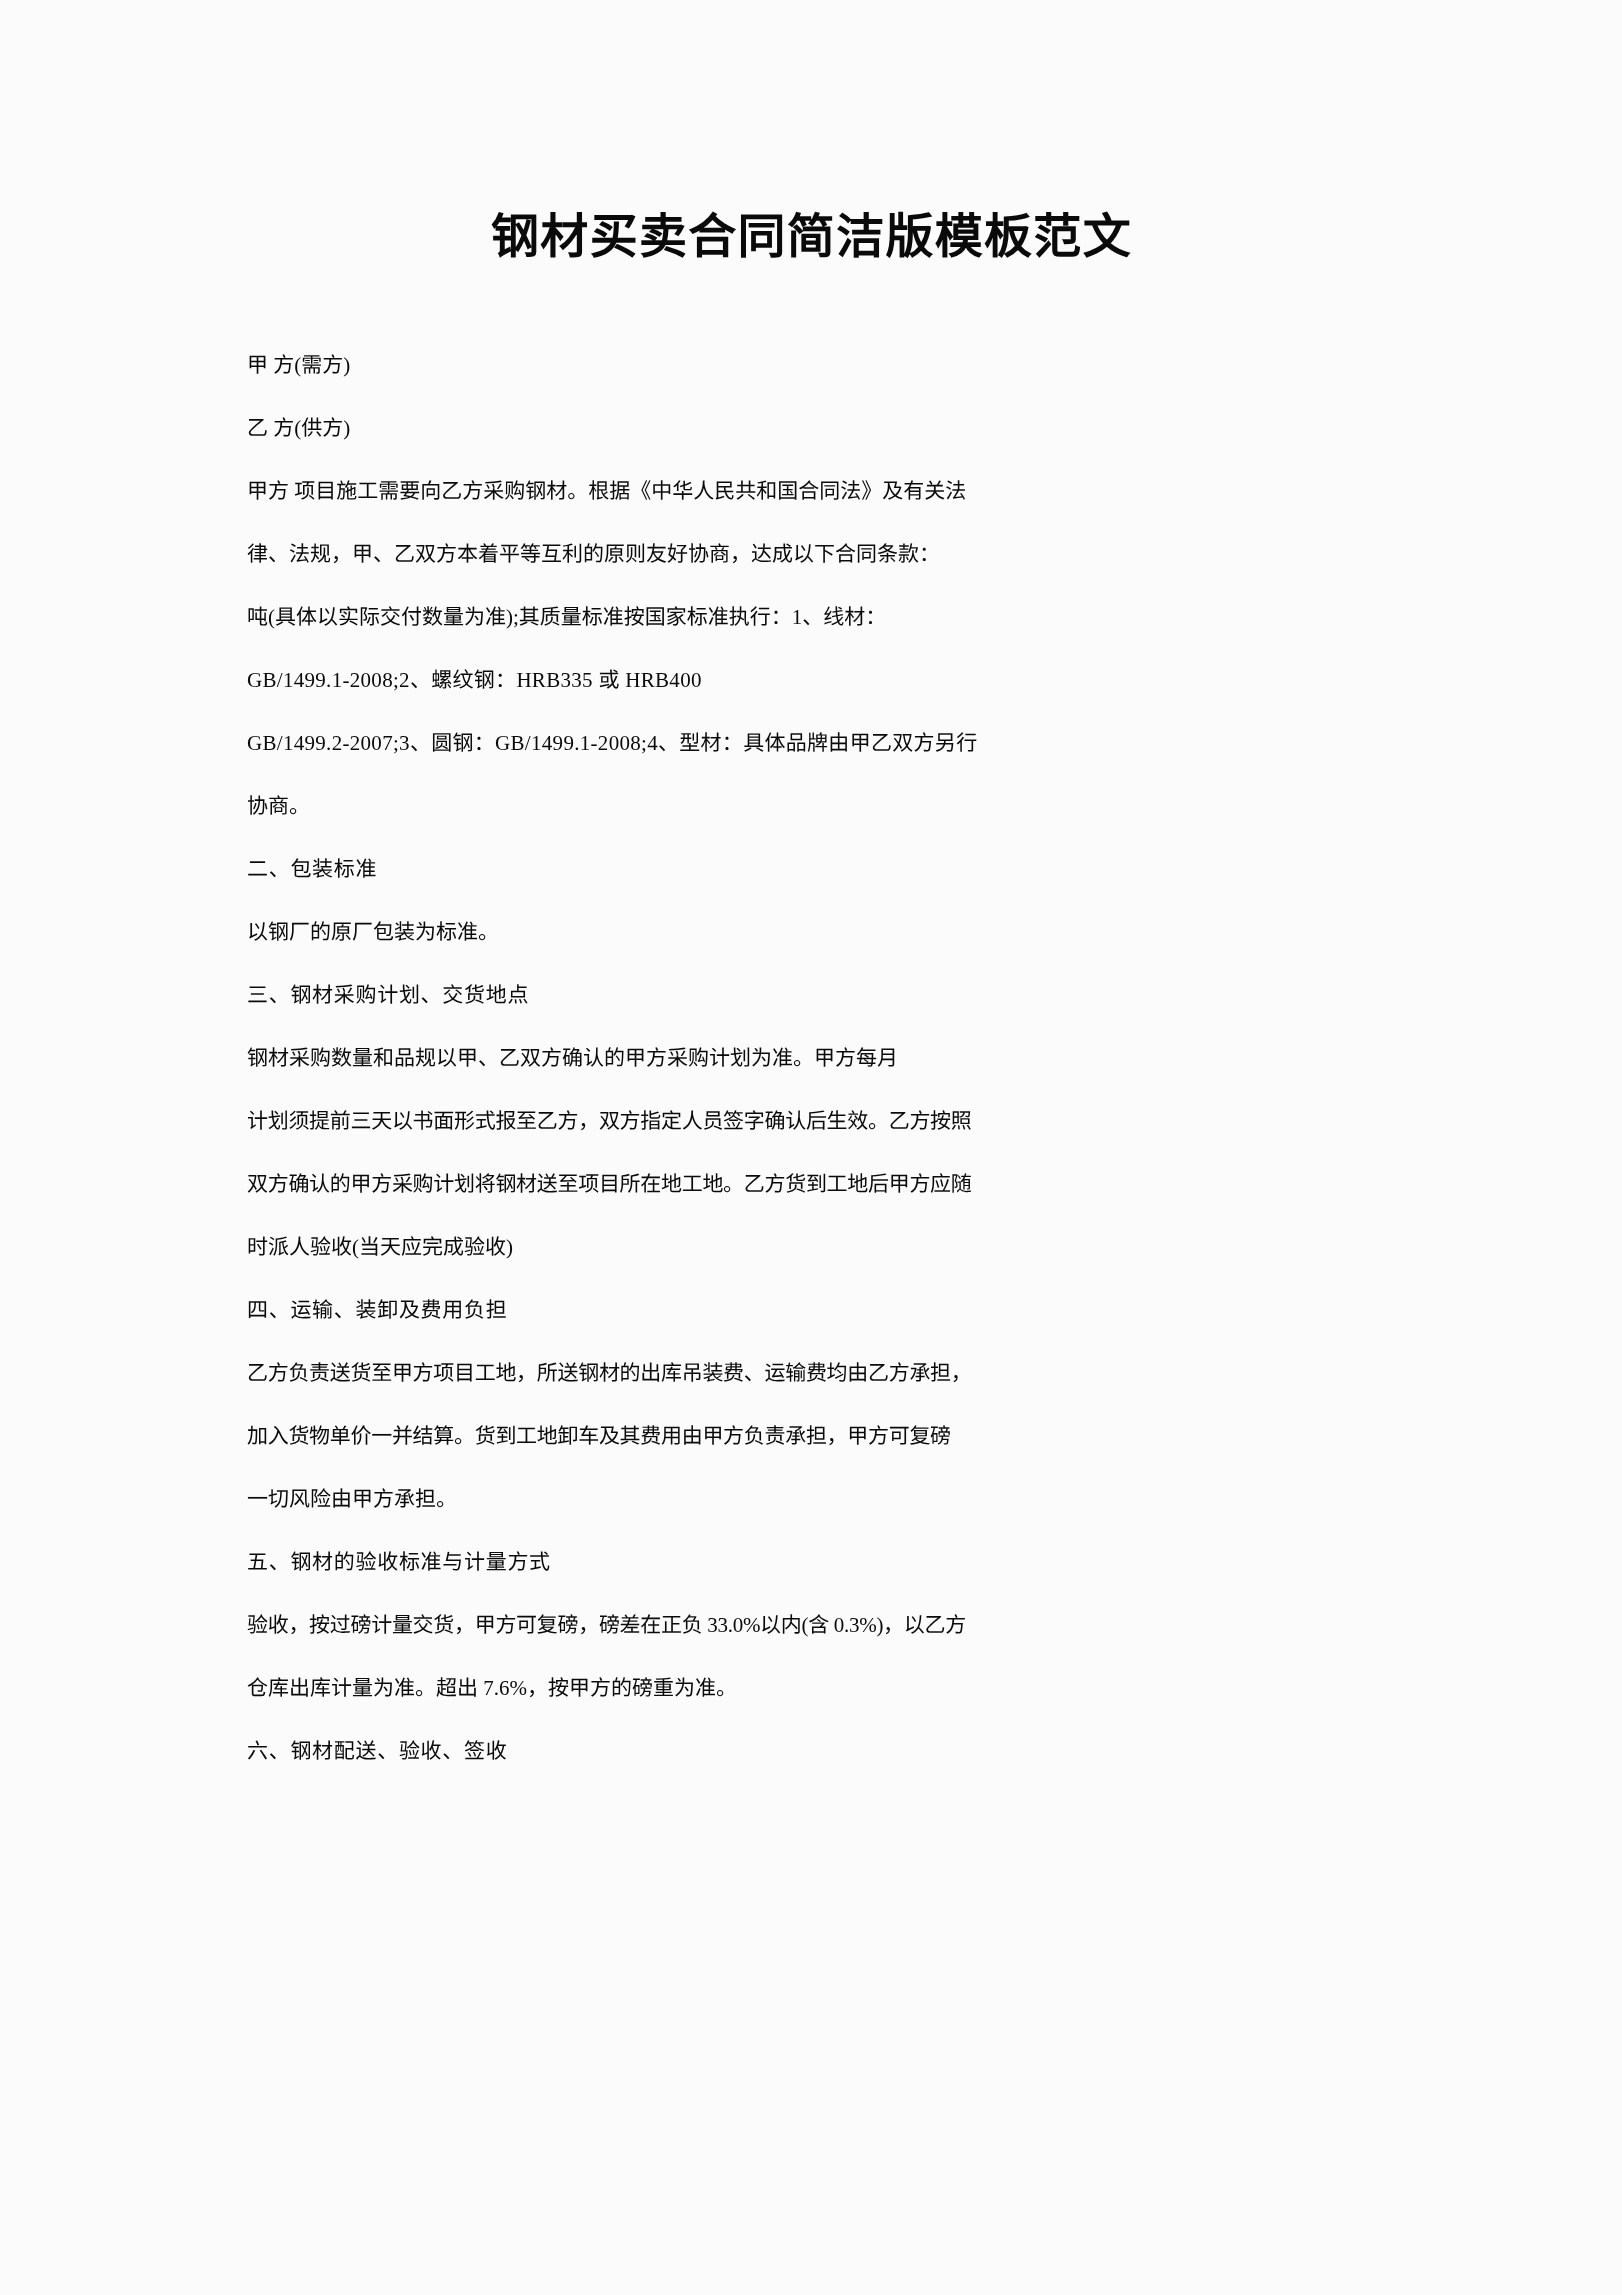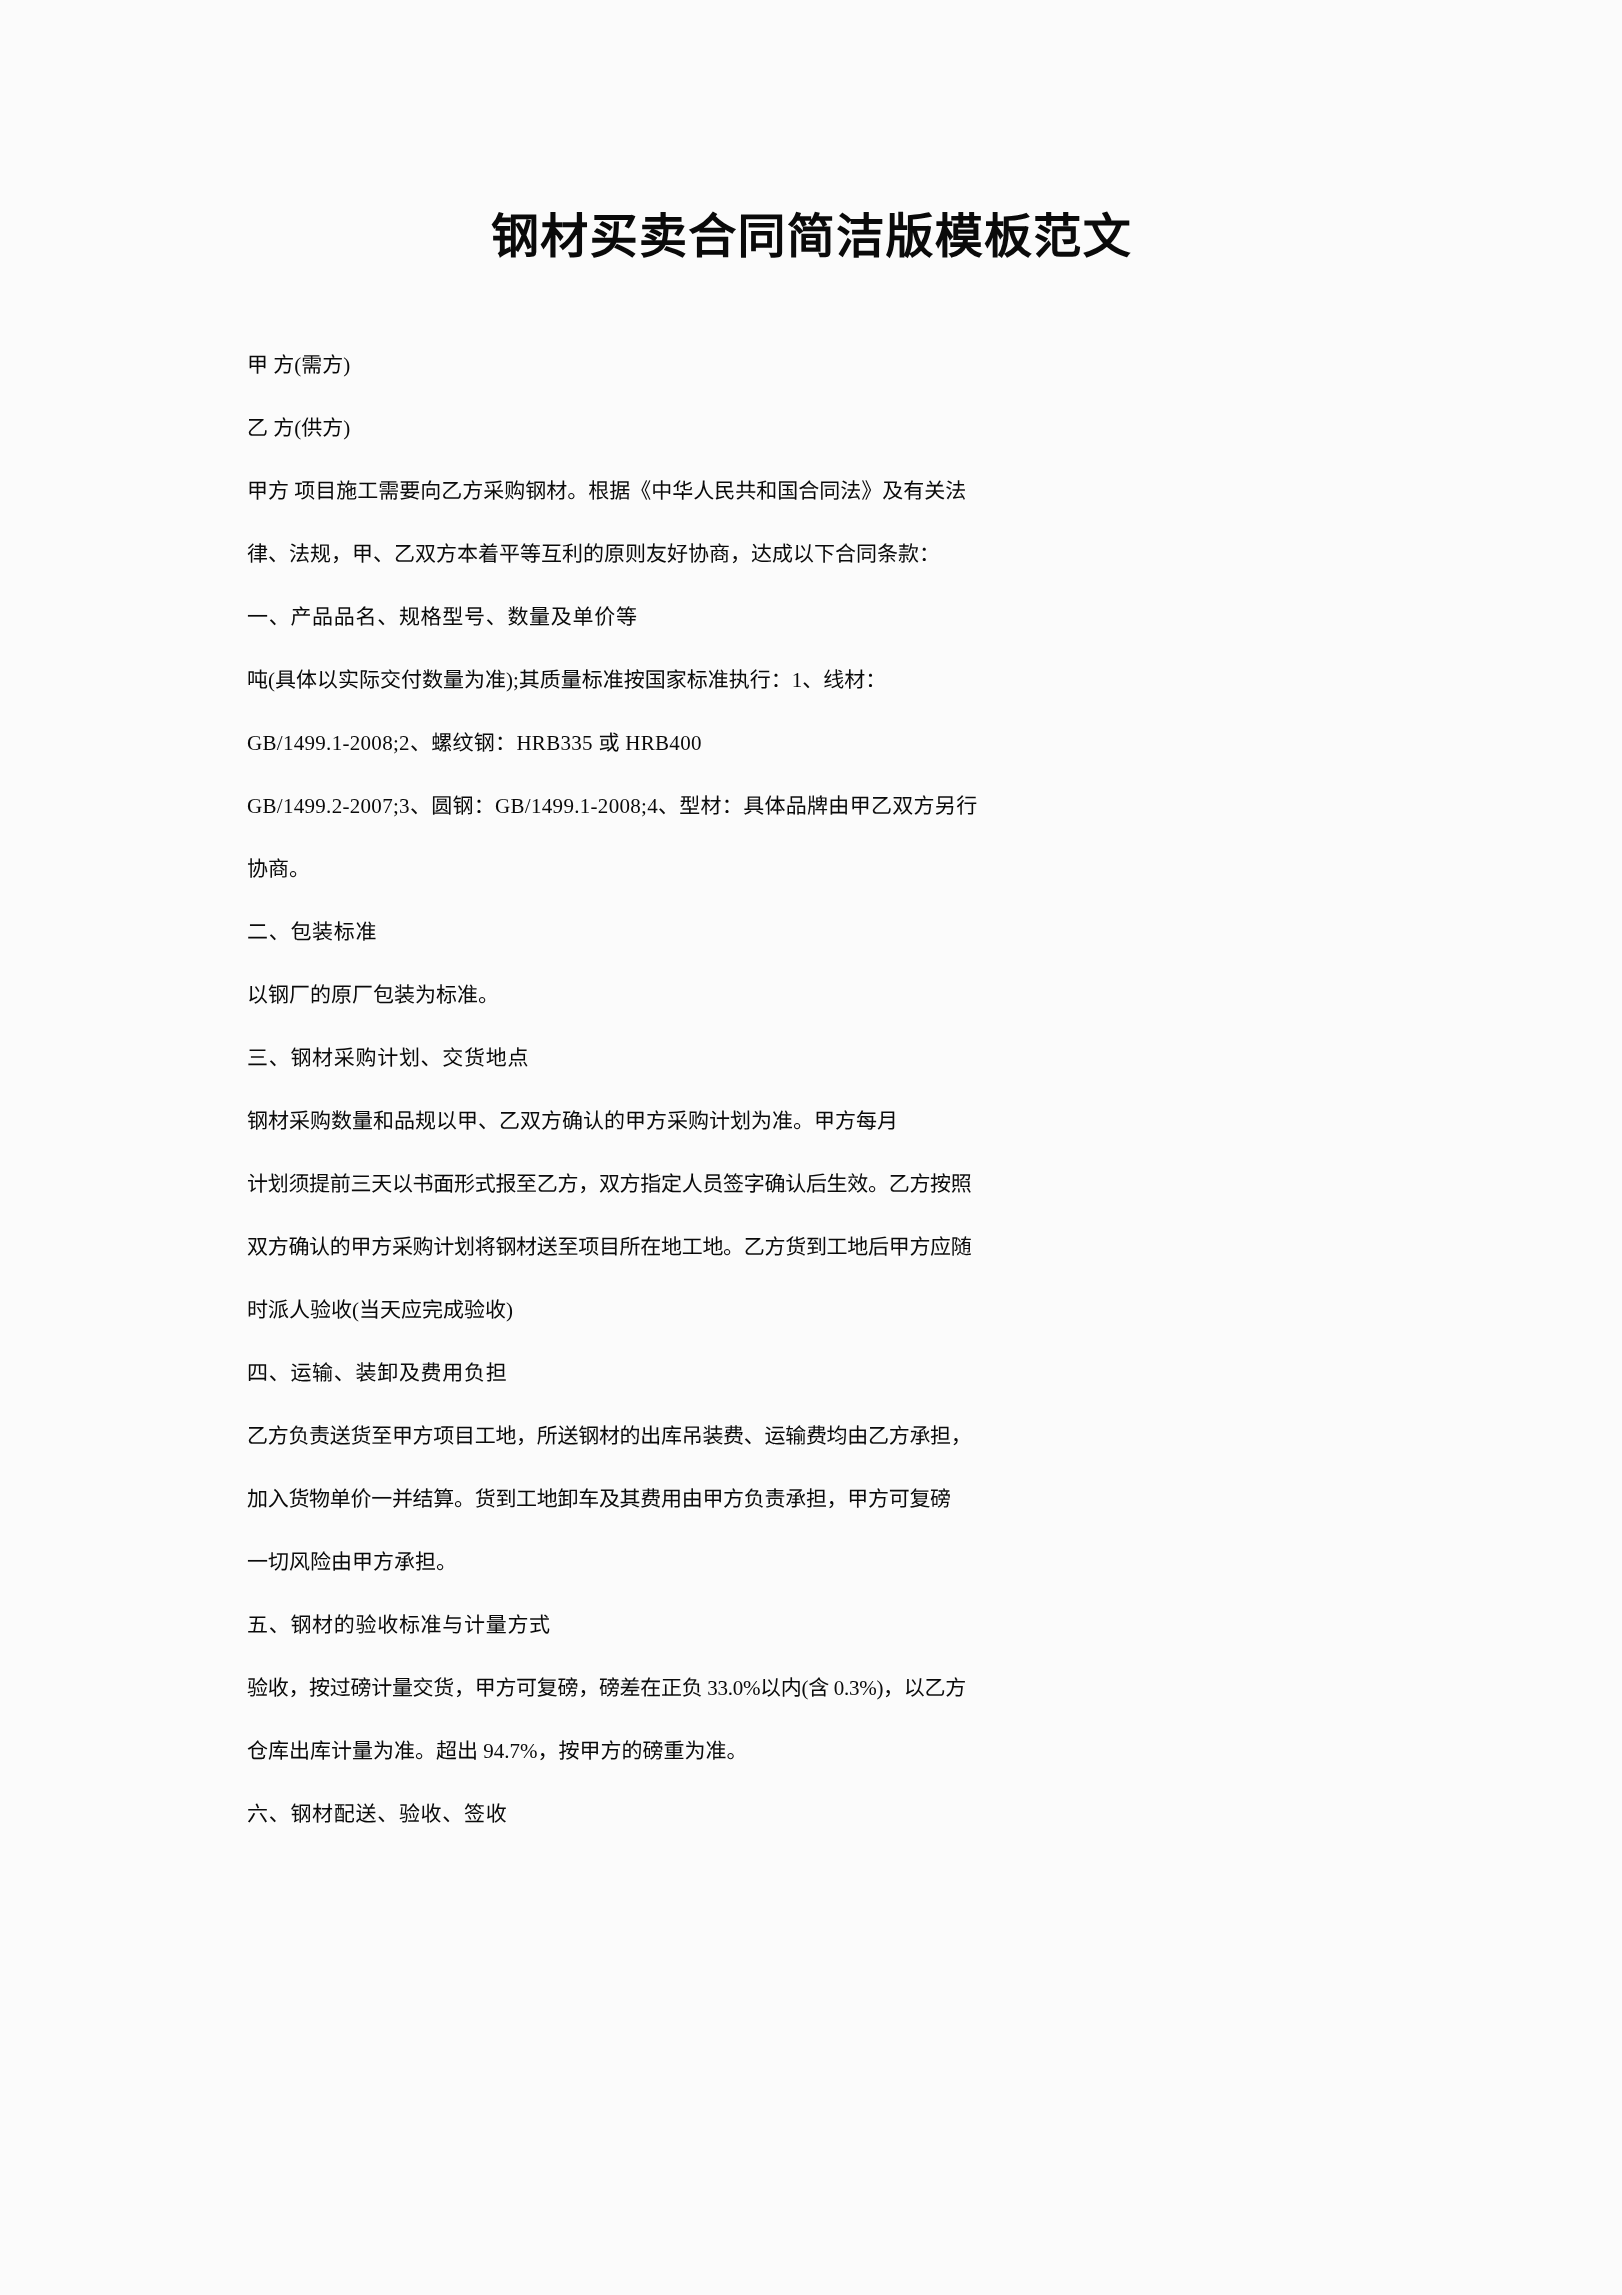--- a/index.html
+++ b/index.html
@@ -64,21 +64,20 @@
 
   <h1 class="doc-title">钢材买卖合同简洁版模板范文</h1>
 
   <div class="body-block">
 
     <div class="line">甲 方(需方)</div>
     <div class="line">乙 方(供方)</div>
     <div class="line">甲方 项目施工需要向乙方采购钢材。根据《中华人民共和国合同法》及有关法</div>
     <div class="line">律、法规，甲、乙双方本着平等互利的原则友好协商，达成以下合同条款：</div>
 
-    <div class="line heading">一、产品品名、规格型号、数量及单价等</div>
     <div class="line">吨(具体以实际交付数量为准);其质量标准按国家标准执行：1、线材：</div>
     <div class="line latin">GB/1499.1-2008;2、螺纹钢：HRB335 或 HRB400</div>
     <div class="line latin">GB/1499.2-2007;3、圆钢：GB/1499.1-2008;4、型材：具体品牌由甲乙双方另行</div>
     <div class="line">协商。</div>
 
     <div class="line heading">二、包装标准</div>
     <div class="line">以钢厂的原厂包装为标准。</div>
 
     <div class="line heading">三、钢材采购计划、交货地点</div>
     <div class="line">钢材采购数量和品规以甲、乙双方确认的甲方采购计划为准。甲方每月</div>
@@ -86,19 +85,19 @@
     <div class="line tight">双方确认的甲方采购计划将钢材送至项目所在地工地。乙方货到工地后甲方应随</div>
     <div class="line">时派人验收(当天应完成验收)</div>
 
     <div class="line heading">四、运输、装卸及费用负担</div>
     <div class="line tight">乙方负责送货至甲方项目工地，所送钢材的出库吊装费、运输费均由乙方承担，</div>
     <div class="line tight">加入货物单价一并结算。货到工地卸车及其费用由甲方负责承担，甲方可复磅</div>
     <div class="line">一切风险由甲方承担。</div>
 
     <div class="line heading">五、钢材的验收标准与计量方式</div>
     <div class="line tight">验收，按过磅计量交货，甲方可复磅，磅差在正负 33.0%以内(含 0.3%)，以乙方</div>
-    <div class="line">仓库出库计量为准。超出 94.7%，按甲方的磅重为准。</div>
+    <div class="line">仓库出库计量为准。超出 7.6%，按甲方的磅重为准。</div>
 
     <div class="line heading">六、钢材配送、验收、签收</div>
 
   </div>
 </div>
 
 
 </body></html>

